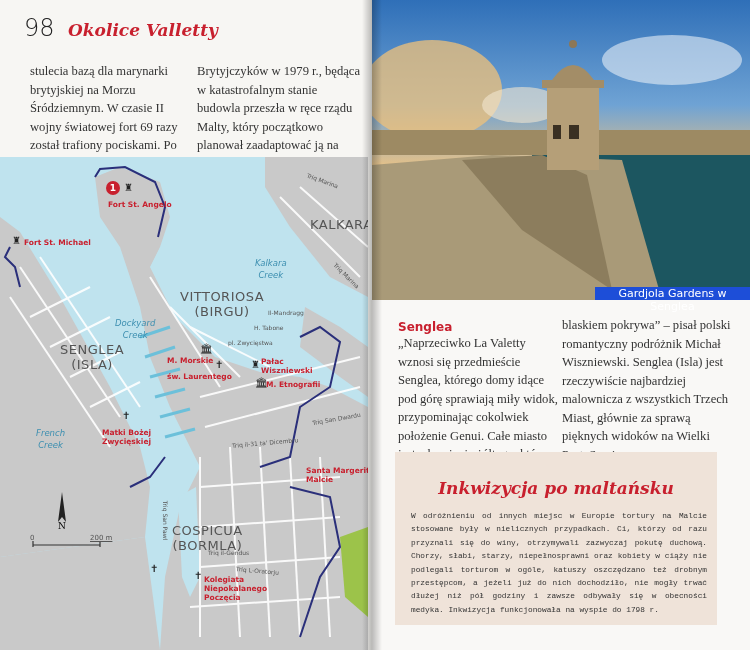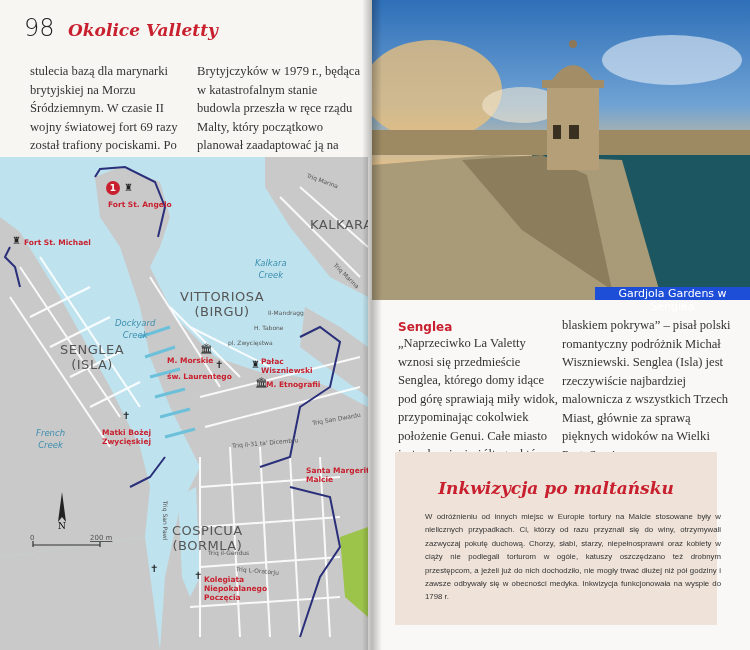--- a/index.html
+++ b/index.html
@@ -81,21 +81,21 @@
   .box {
     position: absolute; left: 395px; top: 452px; width: 322px; height: 173px;
     background: #efe3d9;
   }
   .box-title {
     position: absolute; left: 0; top: 26px; width: 100%; text-align: center;
     font-family: "DejaVu Serif", serif; font-style: italic; font-weight: bold; font-size: 17px; color: #c8202e;
   }
   .box-text {
     position: absolute; left: 16px; top: 58px; width: 296px;
-    font-family: Liberation Sans, sans-serif; font-size: 7.8px; line-height: 13.4px; color: #333; text-align: justify; margin-left: 14px;
+    font-family: Liberation Mono, monospace; font-size: 7.8px; line-height: 13.4px; color: #333; text-align: justify;
   }
 </style>
 </head>
 <body>
 
 <div class="page-left">
   <div class="page-number">98</div>
   <div class="chapter-title">Okolice Valletty</div>
   <div class="body-text col-l1">stulecia bazą dla marynarki brytyjskiej na Morzu Śródziemnym. W czasie II wojny światowej fort 69 razy został trafiony pociskami. Po opuszczeniu wyspy przez</div>
   <div class="body-text col-l2">Brytyjczyków w 1979 r., będąca w katastrofalnym stanie budowla przeszła w ręce rządu Malty, który początkowo planował zaadaptować ją na hotel.</div>

